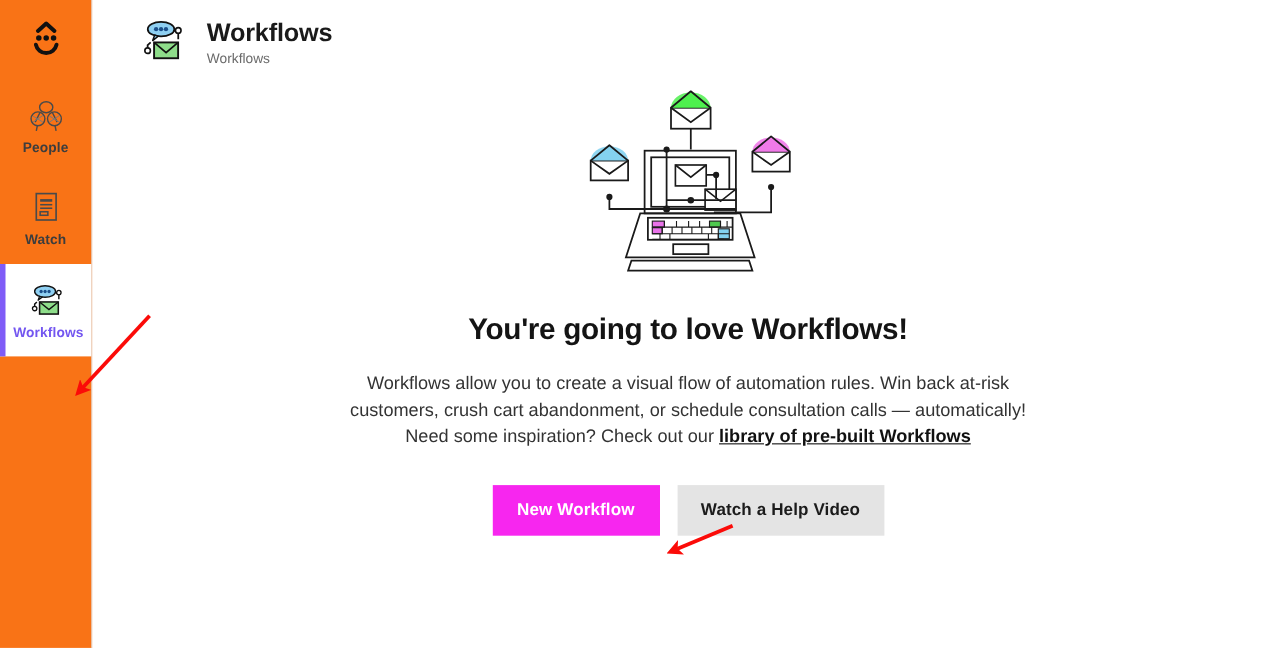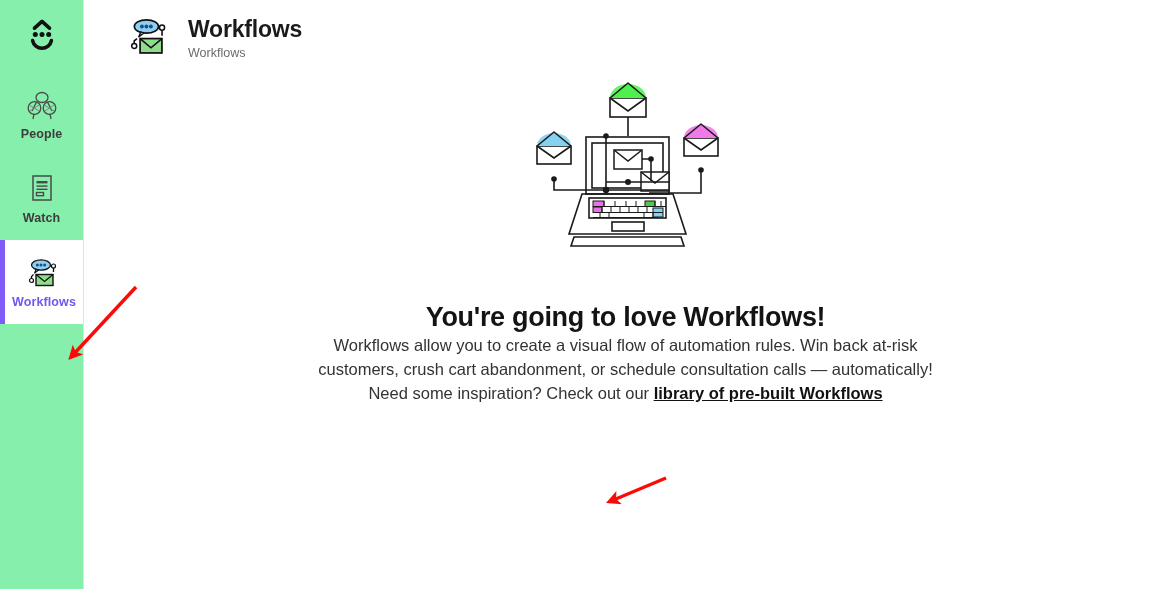--- a/index.html
+++ b/index.html
@@ -7,21 +7,21 @@
     width: 1157px; height: 589px;
     background: #ffffff;
     font-family: "Liberation Sans", sans-serif;
     overflow: hidden;
   }
   .app { display: flex; width: 1157px; height: 589px; }
 
   
   .sidebar {
     width: 84px; height: 589px;
-    background: #86efac;
+    background: #f97316;
     border-right: 1px solid #e2e2e2;
     display: flex; flex-direction: column;
     align-items: stretch;
     flex: 0 0 84px;
     position: relative;
   }
   .brand-logo {
     height: 72px;
     display: flex; align-items: center; justify-content: center;
   }
@@ -67,23 +67,24 @@
   
   .empty-state {
     width: 640px;
     margin: 16px auto 0;
     text-align: center;
     padding-left: 10px;
   }
   .illustration { width: 220px; height: 190px; margin: 0 auto; display:block; }
   .empty-title {
     font-size: 27px; font-weight: 700; color: #141414;
-    margin-top: 32px; letter-spacing: -.3px;
+    margin-top: 14px; letter-spacing: -.3px;
   }
   .empty-desc {
+    margin-top: 22px;
     font-size: 16.5px; line-height: 24px; color: #333333;
   }
   .empty-desc .inline-link {
     color: #111; text-decoration: underline;
     font-weight: 700; cursor: pointer;
   }
   .btn-row {
     margin-top: 32px;
     display: flex; justify-content: center; gap: 16px;
   }
@@ -268,20 +269,24 @@
           <rect x="168" y="58" width="34" height="18" fill="#fff" stroke="#1a1a1a" stroke-width="1.6"></rect>
           <path d="M168 58 L185 44 L202 58" fill="#f07ae8" stroke="#1a1a1a" stroke-width="1.6" stroke-linejoin="round"></path>
           <path d="M168 58 L185 70 L202 58" fill="none" stroke="#1a1a1a" stroke-width="1.6"></path>
         </g>
       </svg>
 
       <h1 class="empty-title">You're going to love Workflows!</h1>
 
       <p class="empty-desc"><span>Workflows allow you to create a visual flow of automation rules. Win back at-risk customers, crush cart abandonment, or schedule consultation calls — automatically! Need some inspiration? Check out our </span><a class="inline-link">library of pre-built Workflows</a></p>
 
+      <div class="btn-row">
+        <button class="btn btn-primary">New Workflow</button>
+        <button class="btn btn-secondary">Watch a Help Video</button>
+      </div>
 
     </div>
   </section>
 
   <svg class="annotations" viewBox="0 0 1157 589">
     <defs>
       <marker id="arrowhead" markerWidth="4.2" markerHeight="4.2" refX="2.6" refY="2.1" orient="auto">
         <path d="M0,0 L4.2,2.1 L0,4.2 L1,2.1 Z" fill="#fb0b08"></path>
       </marker>
     </defs>

